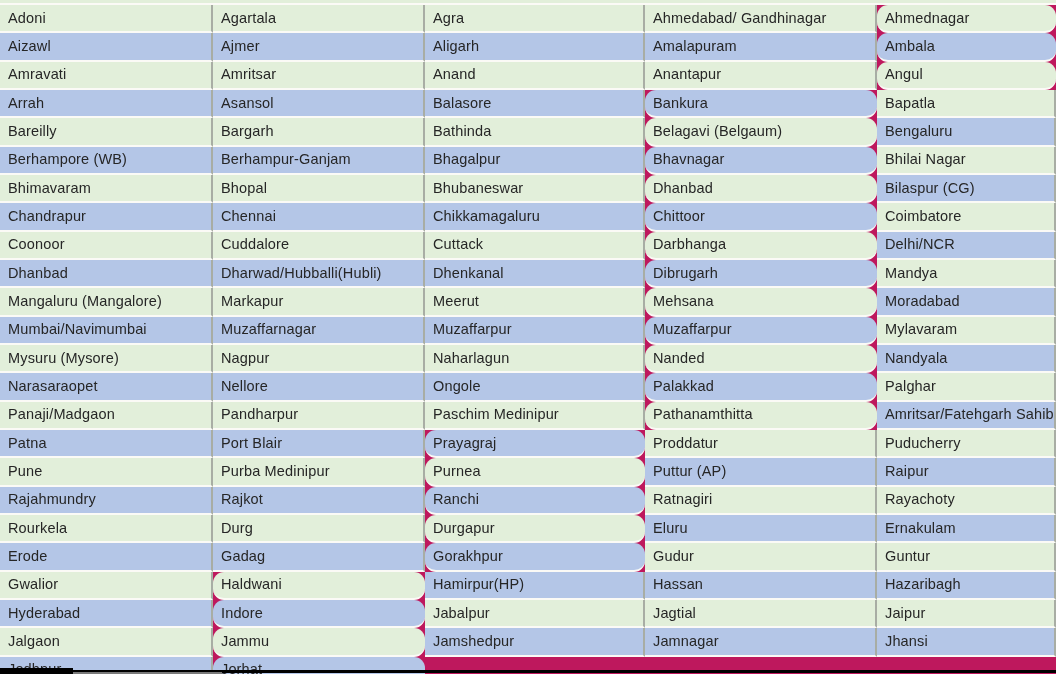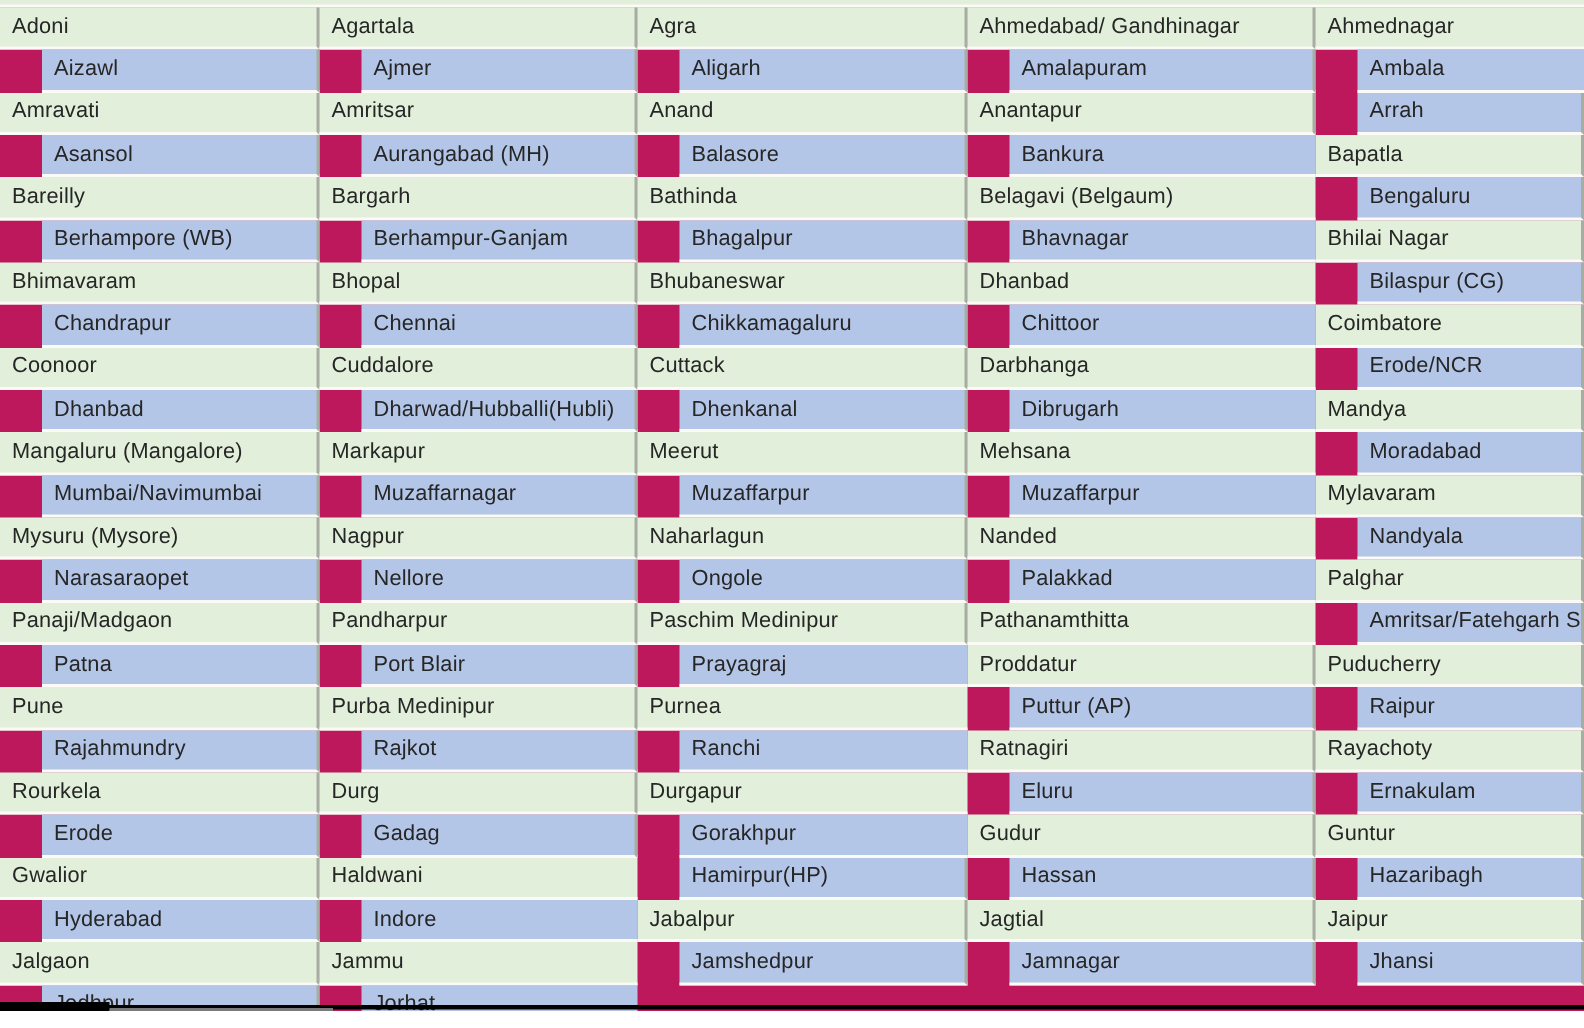--- a/index.html
+++ b/index.html
@@ -35,23 +35,24 @@
     font-size: 14.5px;
     letter-spacing: 0.15px;
     color: var(--text-color, #262626);
     white-space: nowrap;
     overflow: hidden;
     border-right: 2px solid var(--grid-v, #a8ada4);
     border-bottom: 2px solid var(--grid-h, #fbfaf6);
   }
   .cell.last-col {
     border-right: none;
+    border-radius: 11px;
   }
   .cell.green { background: var(--row-green, #e2efda); }
-  .cell.blue  { background: var(--row-blue, #b4c6e7); margin-left: 28px; }
+  .cell.blue  { background: var(--row-blue, #b4c6e7); }
 
   .bottom-bar {
     position: absolute;
     left: 0;
     right: 0;
     bottom: 1px;
     height: 3px;
     background: var(--bottom-border, #000000);
   }
   .bottom-left-block {
@@ -84,23 +85,23 @@
       <div class="cell green last-col">Ahmednagar</div>
       <div class="cell blue">Aizawl</div>
       <div class="cell blue">Ajmer</div>
       <div class="cell blue">Aligarh</div>
       <div class="cell blue">Amalapuram</div>
       <div class="cell blue last-col">Ambala</div>
       <div class="cell green">Amravati</div>
       <div class="cell green">Amritsar</div>
       <div class="cell green">Anand</div>
       <div class="cell green">Anantapur</div>
+      <div class="cell green last-col">Angul</div>
       <div class="cell blue">Arrah</div>
       <div class="cell blue">Asansol</div>
-      <div class="cell blue">Aurangabad (MH)</div>
       <div class="cell blue">Balasore</div>
       <div class="cell blue last-col">Bankura</div>
       <div class="cell green">Bapatla</div>
       <div class="cell green">Bareilly</div>
       <div class="cell green">Bargarh</div>
       <div class="cell green">Bathinda</div>
       <div class="cell green last-col">Belagavi (Belgaum)</div>
       <div class="cell blue">Bengaluru</div>
       <div class="cell blue">Berhampore (WB)</div>
       <div class="cell blue">Berhampur-Ganjam</div>
@@ -114,21 +115,21 @@
       <div class="cell blue">Bilaspur (CG)</div>
       <div class="cell blue">Chandrapur</div>
       <div class="cell blue">Chennai</div>
       <div class="cell blue">Chikkamagaluru</div>
       <div class="cell blue last-col">Chittoor</div>
       <div class="cell green">Coimbatore</div>
       <div class="cell green">Coonoor</div>
       <div class="cell green">Cuddalore</div>
       <div class="cell green">Cuttack</div>
       <div class="cell green last-col">Darbhanga</div>
-      <div class="cell blue">Erode/NCR</div>
+      <div class="cell blue">Delhi/NCR</div>
       <div class="cell blue">Dhanbad</div>
       <div class="cell blue">Dharwad/Hubballi(Hubli)</div>
       <div class="cell blue">Dhenkanal</div>
       <div class="cell blue last-col">Dibrugarh</div>
       <div class="cell green">Mandya</div>
       <div class="cell green">Mangaluru (Mangalore)</div>
       <div class="cell green">Markapur</div>
       <div class="cell green">Meerut</div>
       <div class="cell green last-col">Mehsana</div>
       <div class="cell blue">Moradabad</div>

